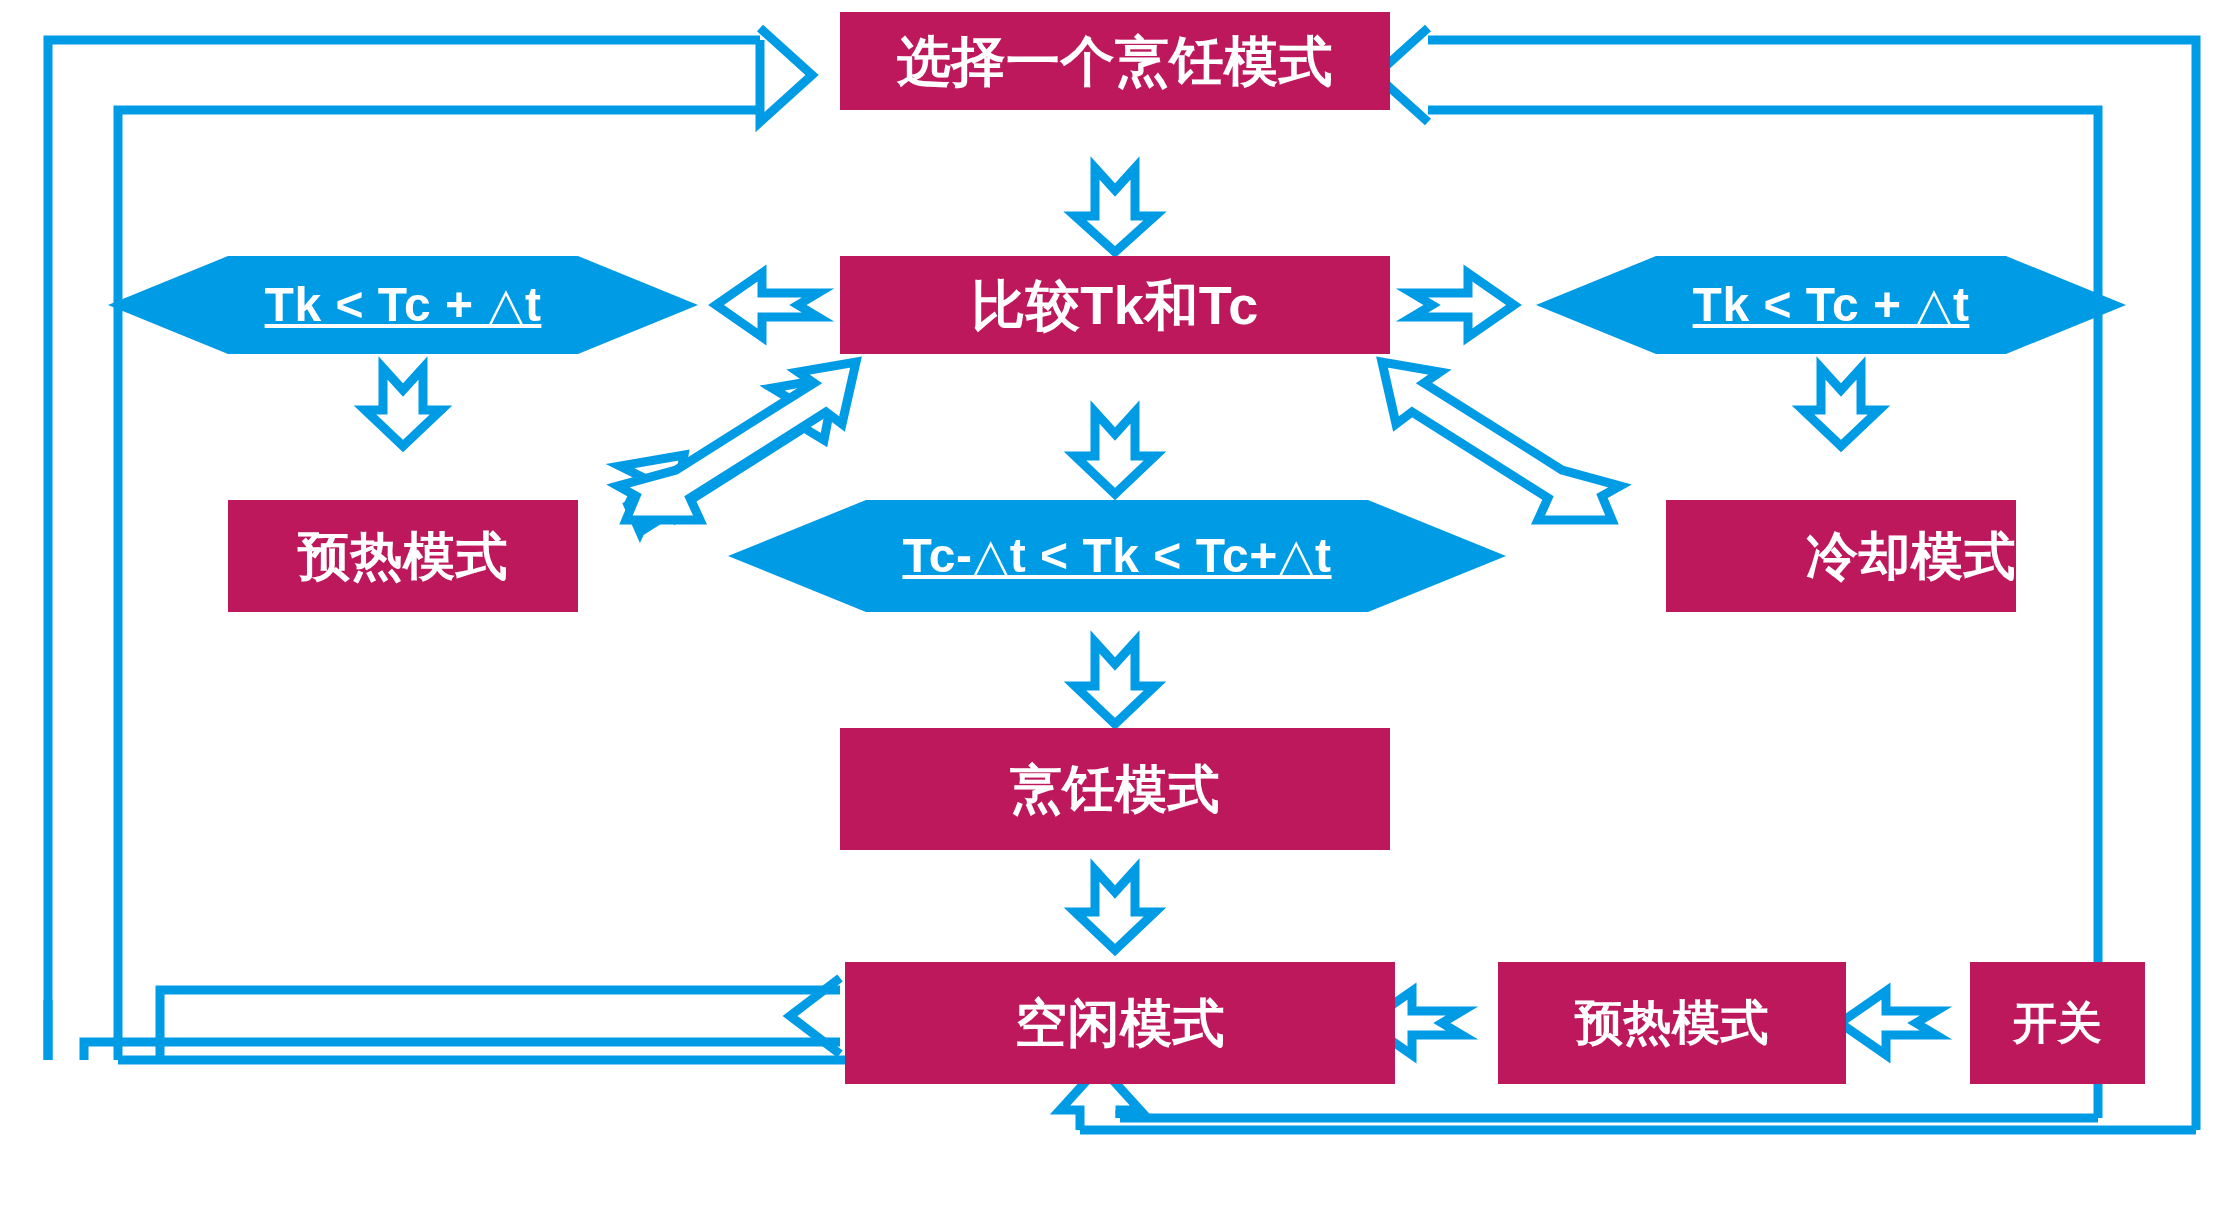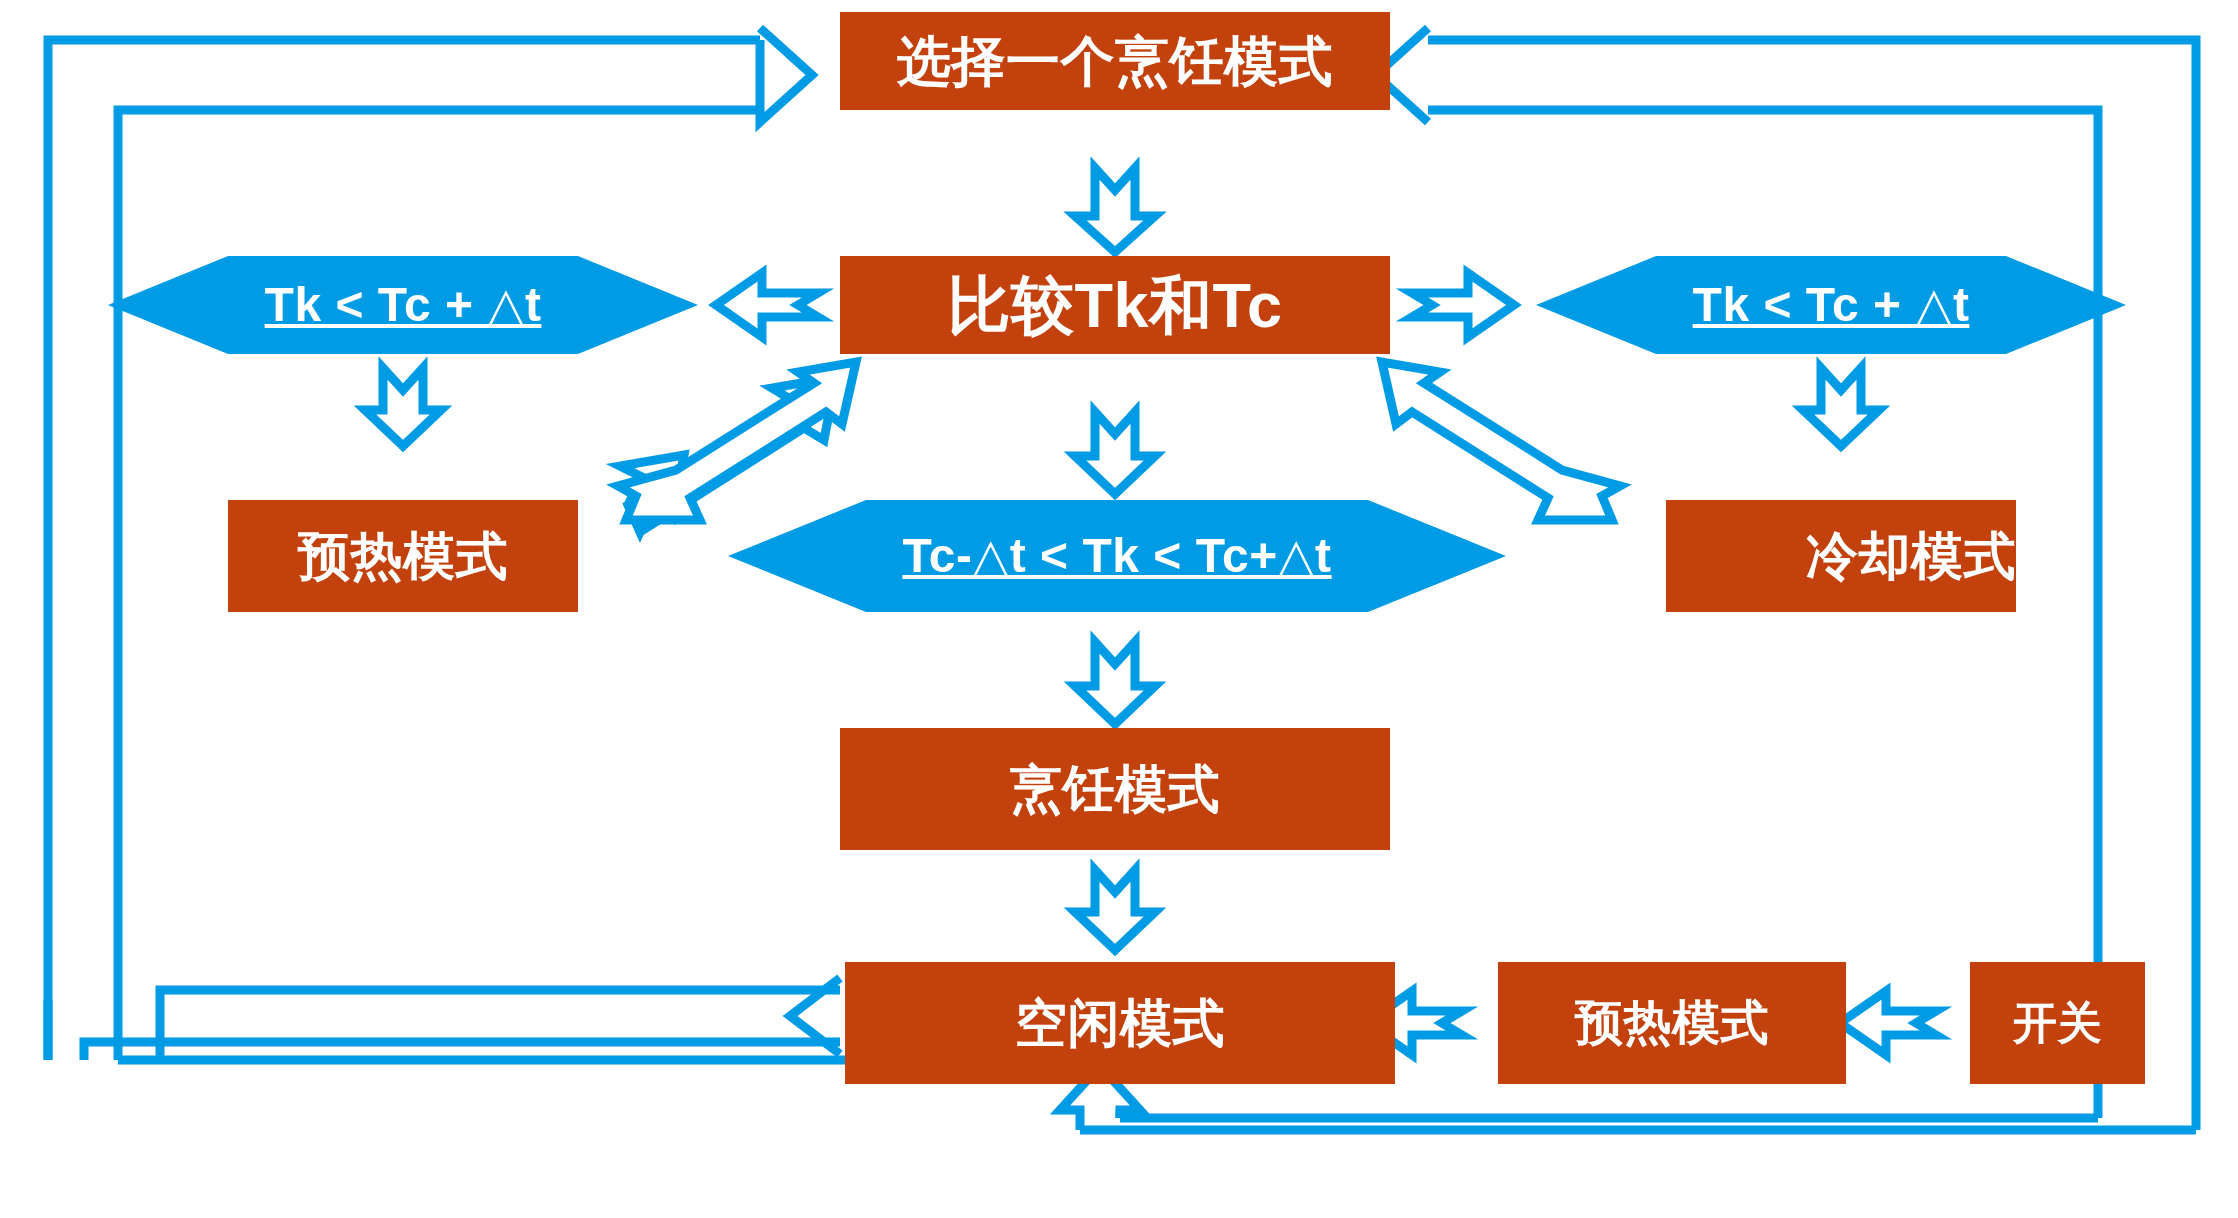--- a/index.html
+++ b/index.html
@@ -10,21 +10,21 @@
   #stage {
     position: relative;
     width: 2238px;
     height: 1218px;
     background: #ffffff;
     overflow: hidden;
     font-family: "Liberation Sans", "DejaVu Sans", sans-serif;
   }
   .node {
     position: absolute;
-    background: #c2410c;
+    background: #be185d;
     color: #ffffff;
     display: flex;
     align-items: center;
     justify-content: center;
     font-weight: bold;
     text-align: center;
     letter-spacing: 0.5px;
     line-height: 1.05;
     box-sizing: border-box;
     user-select: none;
@@ -110,21 +110,21 @@
   <svg class="svg-layer" viewBox="0 0 2238 1218">
     <polygon points="108,305 228,256 578,256 698,305 578,354 228,354" fill="#009BE5"></polygon>
     <polygon points="1536,305 1656,256 2006,256 2126,305 2006,354 1656,354" fill="#009BE5"></polygon>
     <polygon points="728,556 866,500 1368,500 1506,556 1368,612 866,612" fill="#009BE5"></polygon>
   </svg>
 
   <div class="node" style="left:840px; top:12px; width:550px; height:98px; font-size:54px;">
     <span>选择一个烹饪模式</span>
   </div>
 
-  <div class="node" style="left:840px; top:256px; width:550px; height:98px; font-size:63px;">
+  <div class="node" style="left:840px; top:256px; width:550px; height:98px; font-size:54px;">
     <span>比较Tk和Tc</span>
   </div>
 
   <div class="node hex" style="left:108px; top:256px; width:590px; height:98px; background:transparent; font-size:48px;">
     <span>Tk &lt; Tc + △t</span>
   </div>
 
   <div class="node hex" style="left:1536px; top:256px; width:590px; height:98px; background:transparent; font-size:48px;">
     <span>Tk &lt; Tc + △t</span>
   </div>

